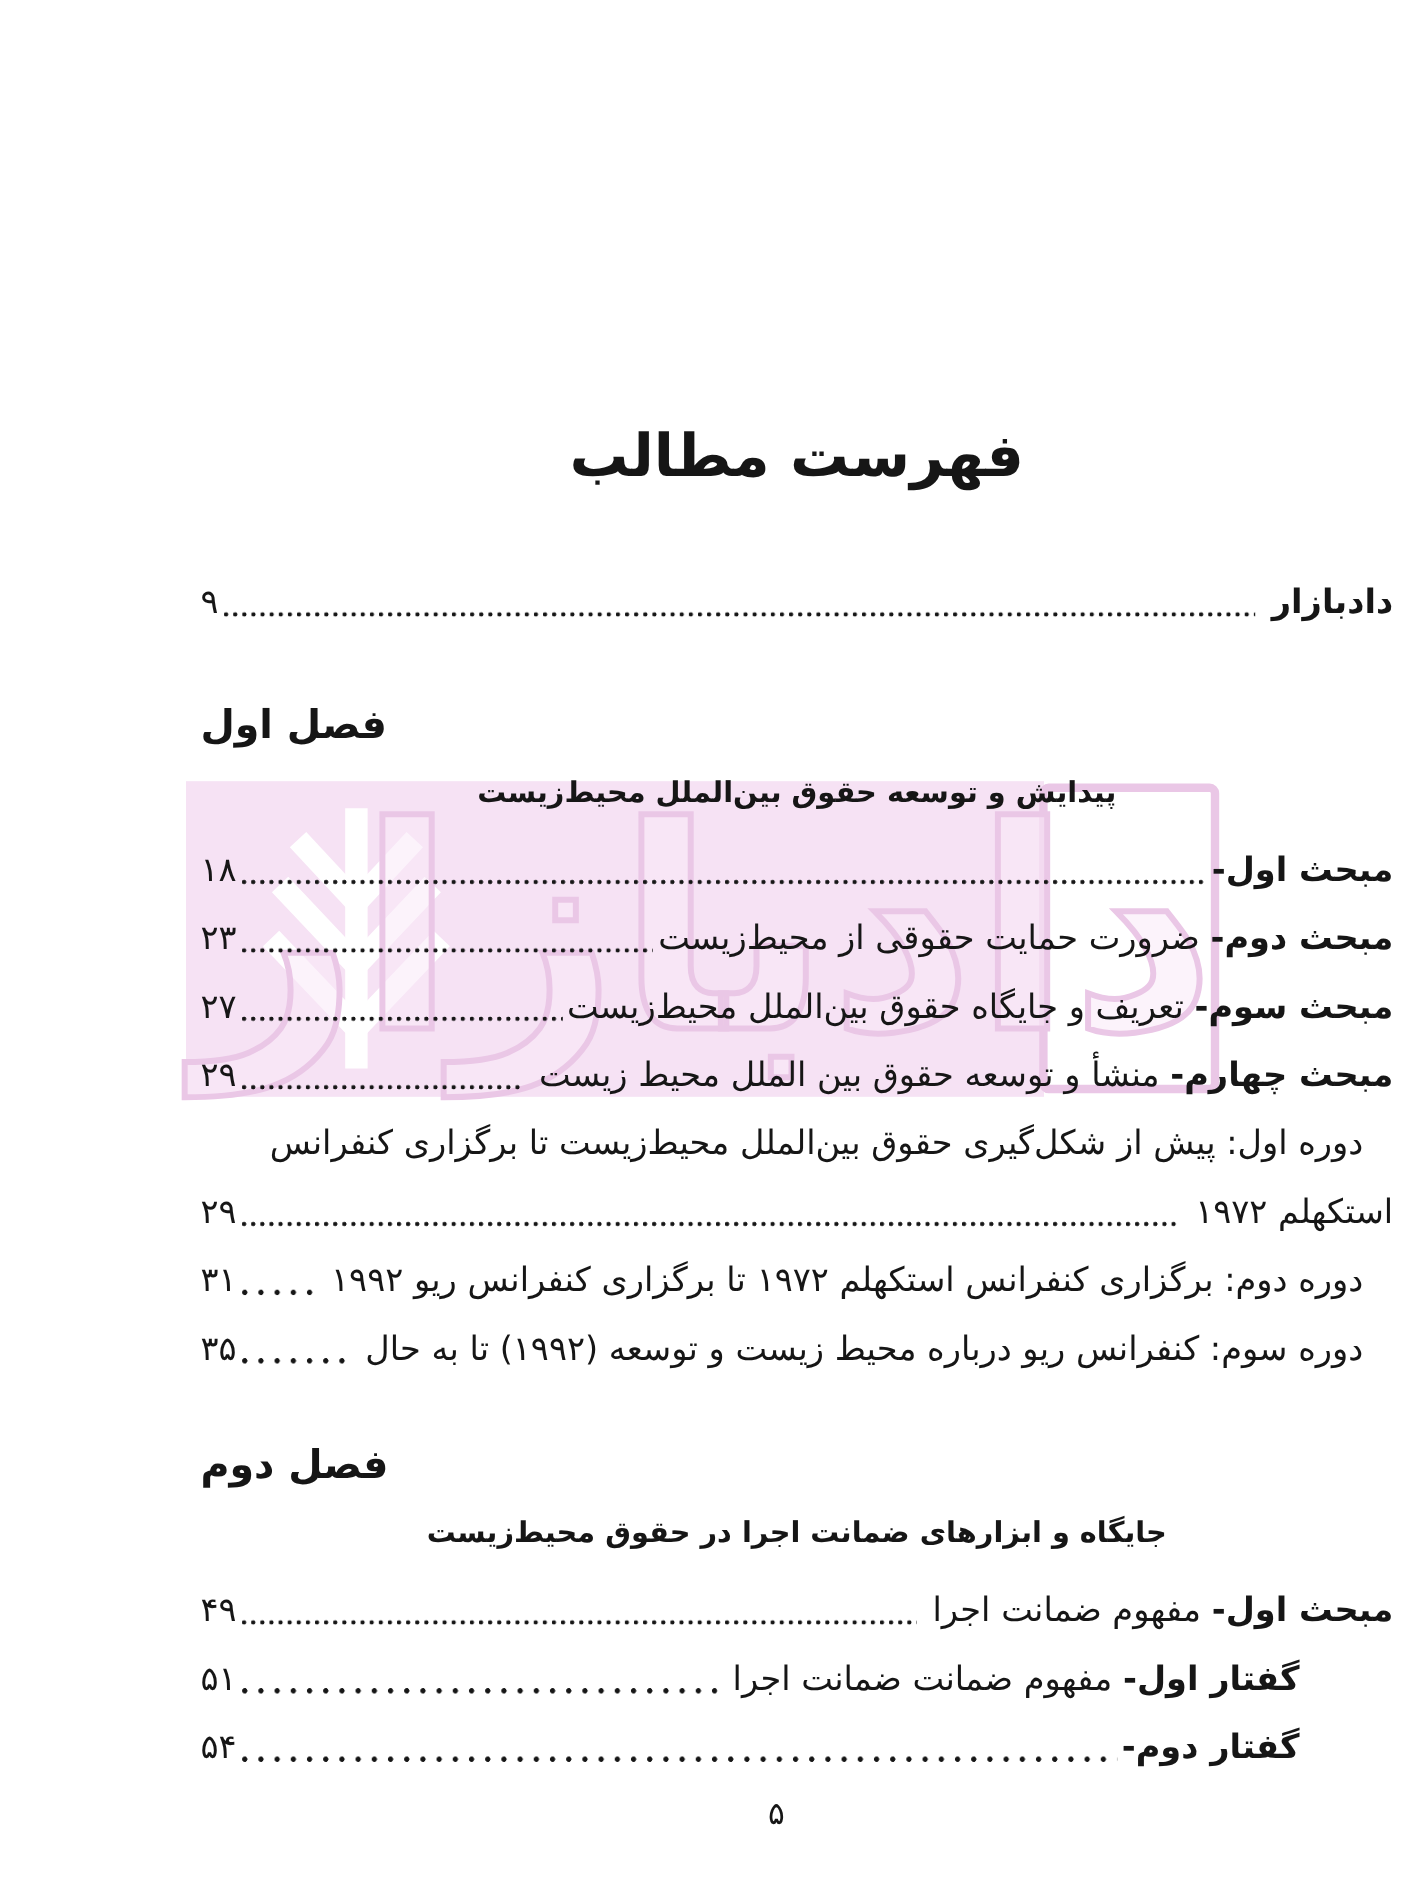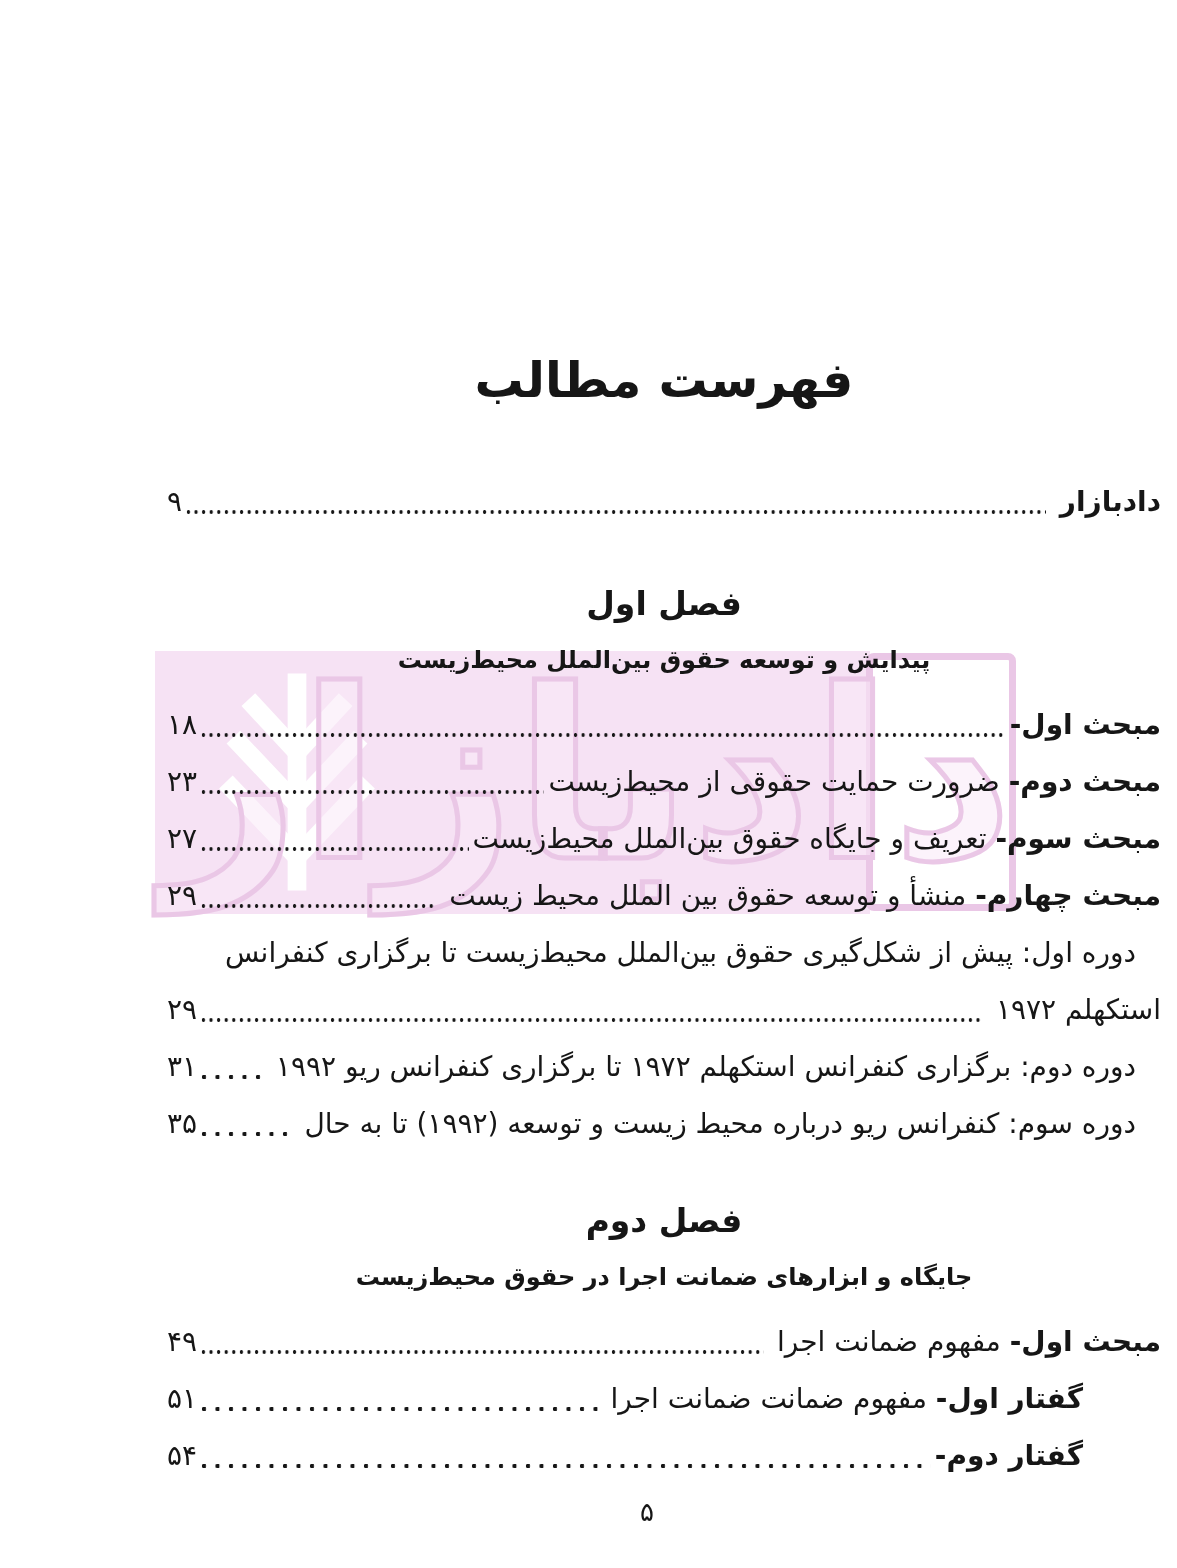--- a/index.html
+++ b/index.html
@@ -70,21 +70,21 @@
   }
   .leader-sparse{
     background-image:radial-gradient(circle at 3px 3px,var(--ink) 2px,transparent 2.4px);
     background-size:13.5px 6px;
   }
   .leader-none{background:none;}
   .row.ind-sub{padding-right:25px;}
   .row.ind-sub2{padding-right:78px;}
 
   .chapter-heading{
-    margin:0;text-align:center;
+    margin:0;text-align:left;
     font-size:33px;line-height:46px;font-weight:bold;
   }
   .chapter:first-child .chapter-heading{margin-top:57px;}
   .chapter + .chapter .chapter-heading{margin-top:52px;}
   .chapter-subtitle{
     margin:8px 0 0 0;text-align:center;
     font-size:24px;line-height:50px;font-weight:bold;
   }
   .chapter-items{margin-top:18px;}
 

